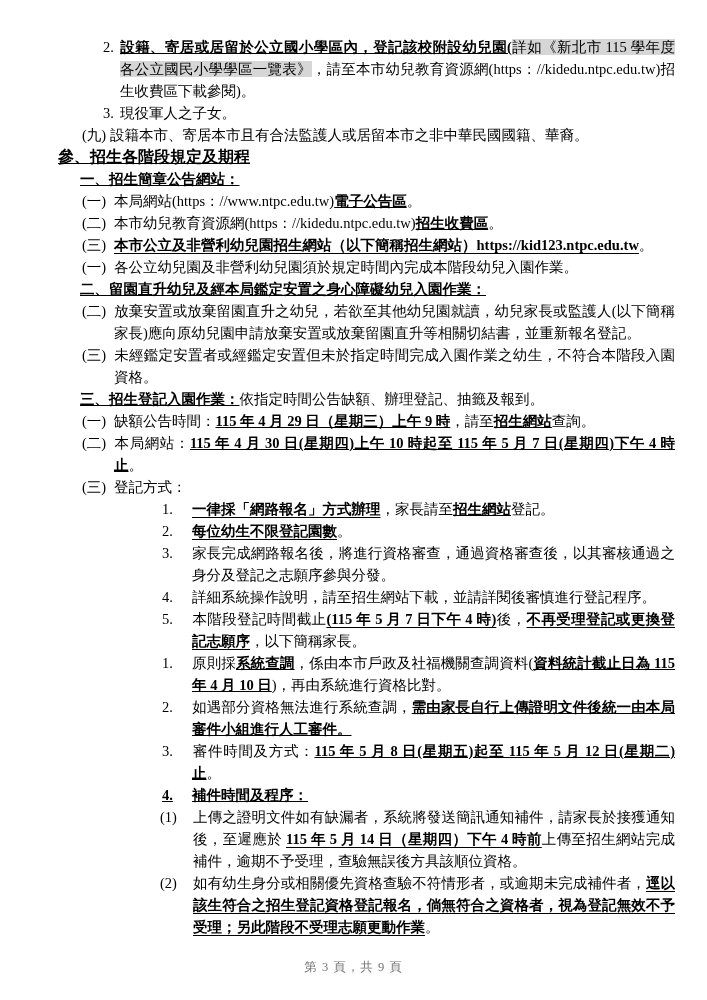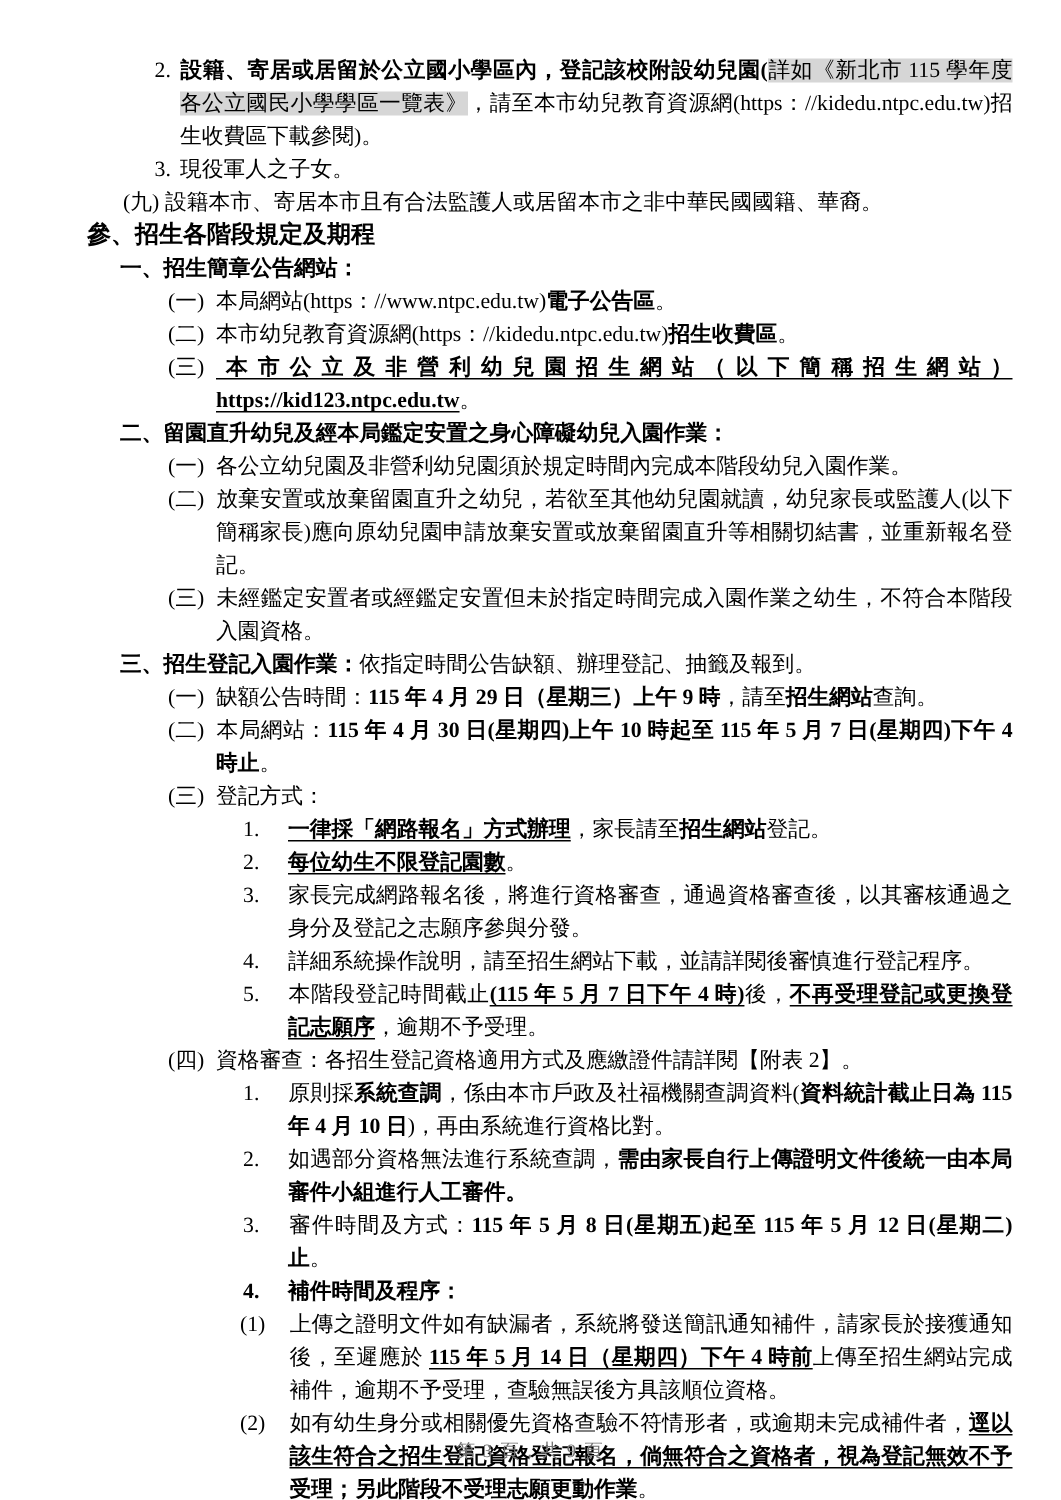--- a/index.html
+++ b/index.html
@@ -26,28 +26,28 @@
     margin:0;
   }
   .marker{display:inline-block;text-indent:0;white-space:nowrap;vertical-align:baseline;}
   
   .s-num1{padding-left:120px;text-indent:-17px;}
   .s-num1 .marker{width:17px;}
   .s-nine{padding-left:110px;text-indent:-28px;}
   .s-nine .marker{width:28px;}
   .s-h1{padding-left:58px;font-size:16px;font-weight:bold;text-align:left;}
   .s-h2{padding-left:80px;}
-  .s-p2{padding-left:114px;text-indent:-32px;margin-left:30px;}
+  .s-p2{padding-left:114px;text-indent:-32px;}
   .s-p2 .marker{width:32px;}
   .s-p3{padding-left:160px;text-indent:-30px;margin-left:32px;}
   .s-p3 .marker{width:30px;}
   .s-p4{padding-left:193px;text-indent:-33px;}
   .s-p4 .marker{width:33px;}
   
-  .seg-b{font-weight:bold;}
+  .seg-b{font-weight:bold;text-decoration:underline;}
   .seg-u{text-decoration:underline;text-underline-offset:3px;font-family:Liberation Serif, serif;}
   .seg-hl{background:var(--hl,#d6d6d6);}
   .footer{
     position:absolute;
     left:0;right:0;
     top:956px;
     text-align:center;
     font-size:12.5px;
     letter-spacing:1px;
     color:#737373;
@@ -59,34 +59,33 @@
 <div class="doc">
   <div>
       <div class="para s-num1"><span class="marker">2.</span><span class="seg-b">設籍、寄居或居留於公立國小學區內，登記該校附設幼兒園(</span><span class="seg-hl">詳如《新北市 115 學年度各公立國民小學學區一覽表》</span><span>，請至本市幼兒教育資源網(https：//kidedu.ntpc.edu.tw)招生收費區下載參閱)。</span></div>
       <div class="para s-num1"><span class="marker">3.</span><span>現役軍人之子女。</span></div>
       <div class="para s-nine"><span class="marker">(九)</span><span>設籍本市、寄居本市且有合法監護人或居留本市之非中華民國國籍、華裔。</span></div>
       <div class="para s-h1"><span class="seg-b">參、招生各階段規定及期程</span></div>
       <div class="para s-h2"><span class="seg-b">一、招生簡章公告網站：</span></div>
       <div class="para s-p2"><span class="marker">(一)</span><span>本局網站(https：//www.ntpc.edu.tw)</span><span class="seg-b">電子公告區</span><span>。</span></div>
       <div class="para s-p2"><span class="marker">(二)</span><span>本市幼兒教育資源網(https：//kidedu.ntpc.edu.tw)</span><span class="seg-b">招生收費區</span><span>。</span></div>
       <div class="para s-p2"><span class="marker">(三)</span><span class="seg-b seg-u">本市公立及非營利幼兒園招生網站（以下簡稱招生網站）https://kid123.ntpc.edu.tw</span><span>。</span></div>
+      <div class="para s-p2"><span class="marker">(一)</span><span>各公立幼兒園及非營利幼兒園須於規定時間內完成本階段幼兒入園作業。</span></div>
       <div class="para s-h2"><span class="seg-b">二、留園直升幼兒及經本局鑑定安置之身心障礙幼兒入園作業：</span></div>
-      <div class="para s-p2"><span class="marker">(一)</span><span>各公立幼兒園及非營利幼兒園須於規定時間內完成本階段幼兒入園作業。</span></div>
       <div class="para s-p2"><span class="marker">(二)</span><span>放棄安置或放棄留園直升之幼兒，若欲至其他幼兒園就讀，幼兒家長或監護人(以下簡稱家長)應向原幼兒園申請放棄安置或放棄留園直升等相關切結書，並重新報名登記。</span></div>
       <div class="para s-p2"><span class="marker">(三)</span><span>未經鑑定安置者或經鑑定安置但未於指定時間完成入園作業之幼生，不符合本階段入園資格。</span></div>
       <div class="para s-h2"><span class="seg-b">三、招生登記入園作業：</span><span>依指定時間公告缺額、辦理登記、抽籤及報到。</span></div>
       <div class="para s-p2"><span class="marker">(一)</span><span>缺額公告時間：</span><span class="seg-b">115 年 4 月 29 日（星期三）上午 9 時</span><span>，請至</span><span class="seg-b">招生網站</span><span>查詢。</span></div>
       <div class="para s-p2"><span class="marker">(二)</span><span>本局網站：</span><span class="seg-b">115 年 4 月 30 日(星期四)上午 10 時起至 115 年 5 月 7 日(星期四)下午 4 時止</span><span>。</span></div>
       <div class="para s-p2"><span class="marker">(三)</span><span>登記方式：</span></div>
       <div class="para s-p3"><span class="marker">1.</span><span class="seg-b seg-u">一律採「網路報名」方式辦理</span><span>，家長請至</span><span class="seg-b">招生網站</span><span>登記。</span></div>
       <div class="para s-p3"><span class="marker">2.</span><span class="seg-b seg-u">每位幼生不限登記園數</span><span>。</span></div>
       <div class="para s-p3"><span class="marker">3.</span><span>家長完成網路報名後，將進行資格審查，通過資格審查後，以其審核通過之身分及登記之志願序參與分發。</span></div>
       <div class="para s-p3"><span class="marker">4.</span><span>詳細系統操作說明，請至招生網站下載，並請詳閱後審慎進行登記程序。</span></div>
-      <div class="para s-p3"><span class="marker">5.</span><span>本階段登記時間截止</span><span class="seg-b seg-u">(115 年 5 月 7 日下午 4 時)</span><span>後，</span><span class="seg-b seg-u">不再受理登記或更換登記志願序</span><span>，逾期不予受理。</span></div>
-      <div class="para s-p2"><span class="marker">(四)</span><span>資格審查：各招生登記資格適用方式及應繳證件請詳閱【附表 2】。</span></div>
+      <div class="para s-p3"><span class="marker">5.</span><span>本階段登記時間截止</span><span class="seg-b seg-u">(115 年 5 月 7 日下午 4 時)</span><span>後，</span><span class="seg-b seg-u">不再受理登記或更換登記志願序</span><span>，以下簡稱家長。</span></div>
       <div class="para s-p3"><span class="marker">1.</span><span>原則採</span><span class="seg-b">系統查調</span><span>，係由本市戶政及社福機關查調資料(</span><span class="seg-b">資料統計截止日為 115 年 4 月 10 日</span><span>)，再由系統進行資格比對。</span></div>
       <div class="para s-p3"><span class="marker">2.</span><span>如遇部分資格無法進行系統查調，</span><span class="seg-b">需由家長自行上傳證明文件後統一由本局審件小組進行人工審件。</span></div>
       <div class="para s-p3"><span class="marker">3.</span><span>審件時間及方式：</span><span class="seg-b">115 年 5 月 8 日(星期五)起至 115 年 5 月 12 日(星期二)止</span><span>。</span></div>
       <div class="para s-p3"><span class="marker seg-b">4.</span><span class="seg-b">補件時間及程序：</span></div>
       <div class="para s-p4"><span class="marker">(1)</span><span>上傳之證明文件如有缺漏者，系統將發送簡訊通知補件，請家長於接獲通知後，至遲應於 </span><span class="seg-b seg-u">115 年 5 月 14 日（星期四）下午 4 時前</span><span>上傳至招生網站完成補件，逾期不予受理，查驗無誤後方具該順位資格。</span></div>
       <div class="para s-p4"><span class="marker">(2)</span><span>如有幼生身分或相關優先資格查驗不符情形者，或逾期未完成補件者，</span><span class="seg-b seg-u">逕以該生符合之招生登記資格登記報名，倘無符合之資格者，視為登記無效不予受理；另此階段不受理志願更動作業</span><span>。</span></div>
     </div>
 </div>
 
 <div class="footer">第 3 頁，共 9 頁</div>

